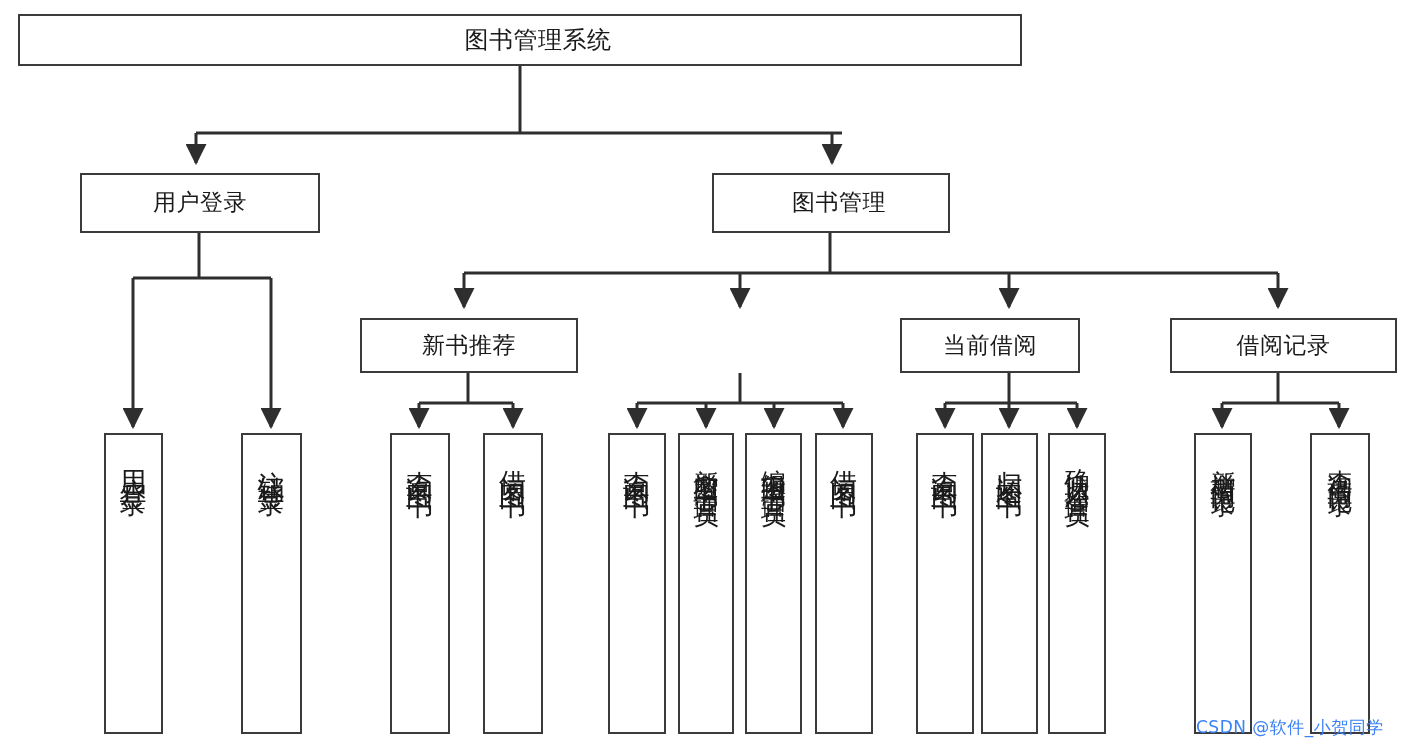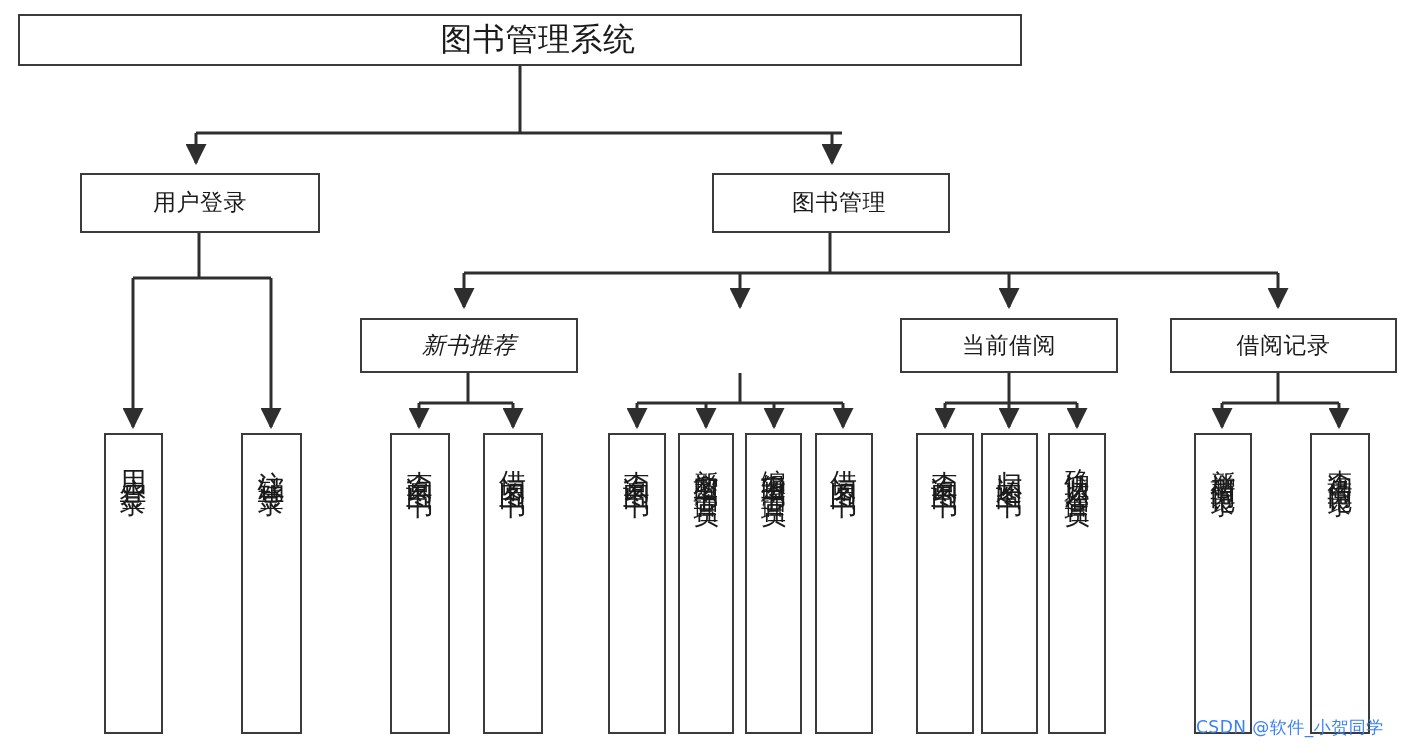--- a/index.html
+++ b/index.html
@@ -35,21 +35,21 @@
     display:block;
     text-align:center;
     line-height:1.18;
     white-space:nowrap;
   }
   
   .node.h .lbl{
     font-size:23px;
     letter-spacing:0.5px;
   }
-  .node.root .lbl{ font-size:32px;margin-left:36px; }
+  .node.root .lbl{ font-size:24px;margin-left:36px; }
   
   .node.v{
     align-items:flex-start;
     justify-content:center;
     padding-top:14px;
   }
   .node.v .lbl{
     writing-mode:vertical-rl;
     text-orientation:upright;
     font-size:27px;
@@ -128,26 +128,26 @@
   </div>
 
   <div class="node h" style="left:80px; top:173px; width:240px; height:60px;">
     <span class="lbl">用户登录</span>
   </div>
 
   <div class="node h" style="left:712px; top:173px; width:238px; height:60px;padding-left:16px;">
     <span class="lbl">图书管理</span>
   </div>
 
-  <div class="node h" style="left:360px; top:318px; width:218px; height:55px;font-style:italic;">
+  <div class="node h" style="left:360px; top:318px; width:218px; height:55px;">
     <span class="lbl">新书推荐</span>
   </div>
 
 
-  <div class="node h" style="left:900px; top:318px; width:218px; height:55px;">
+  <div class="node h" style="left:900px; top:318px; width:180px; height:55px;">
     <span class="lbl">当前借阅</span>
   </div>
 
   <div class="node h" style="left:1170px; top:318px; width:227px; height:55px;">
     <span class="lbl">借阅记录</span>
   </div>
 
   <div class="node v" style="left:104px; top:433px; width:59px; height:301px;">
     <span class="lbl">用户登录</span>
   </div>

